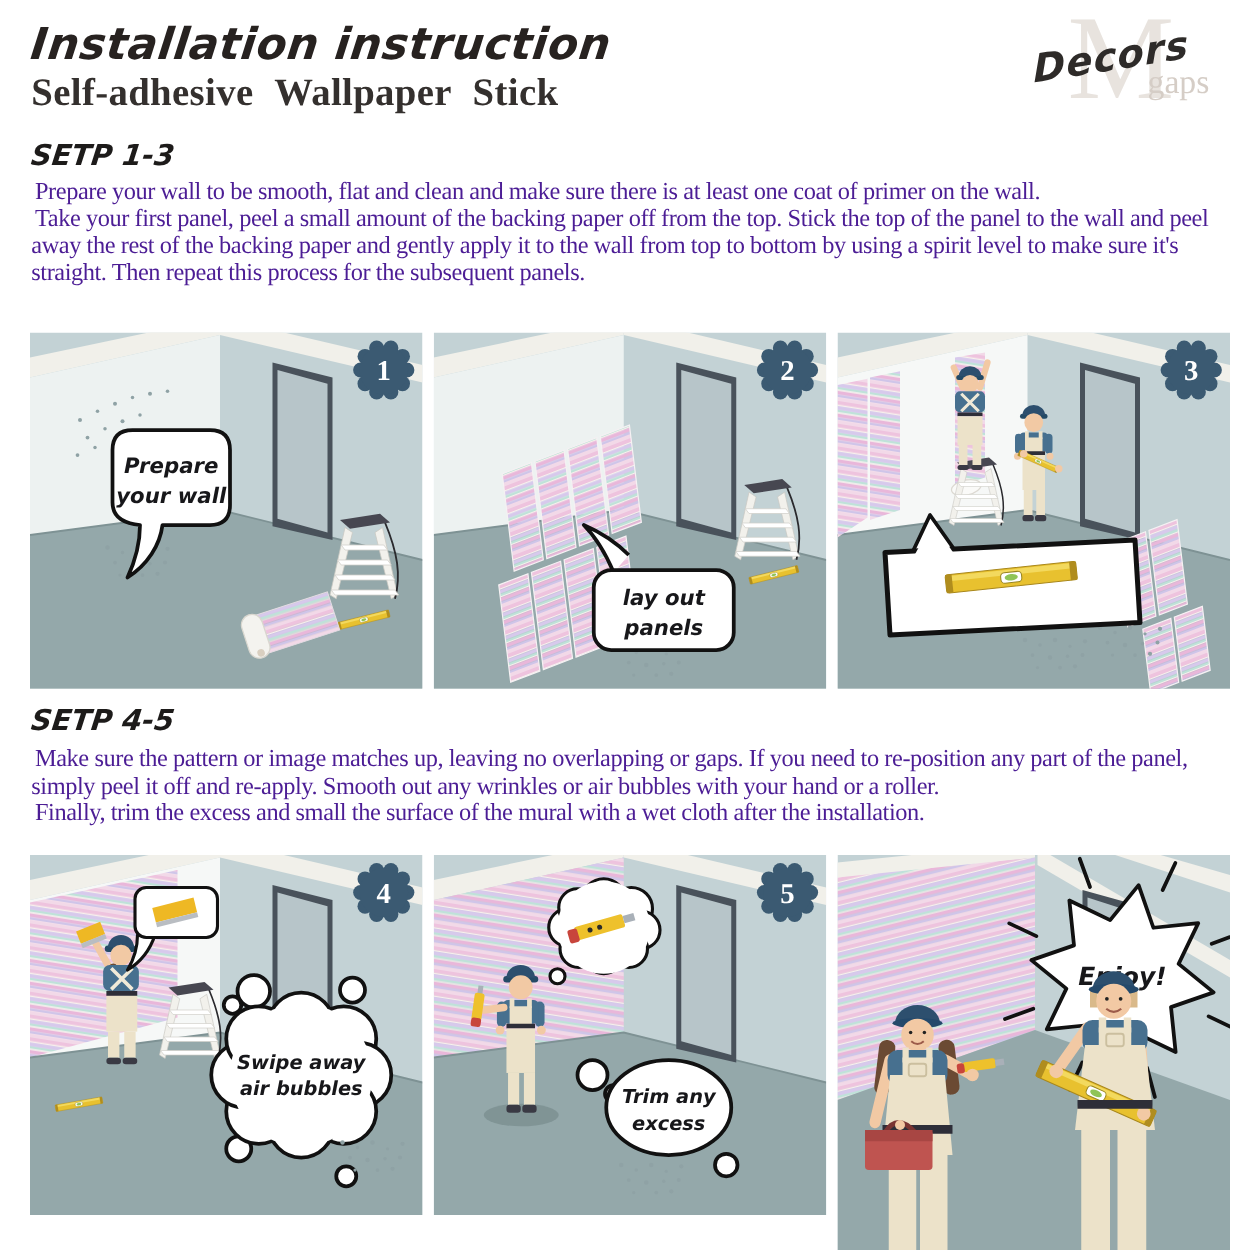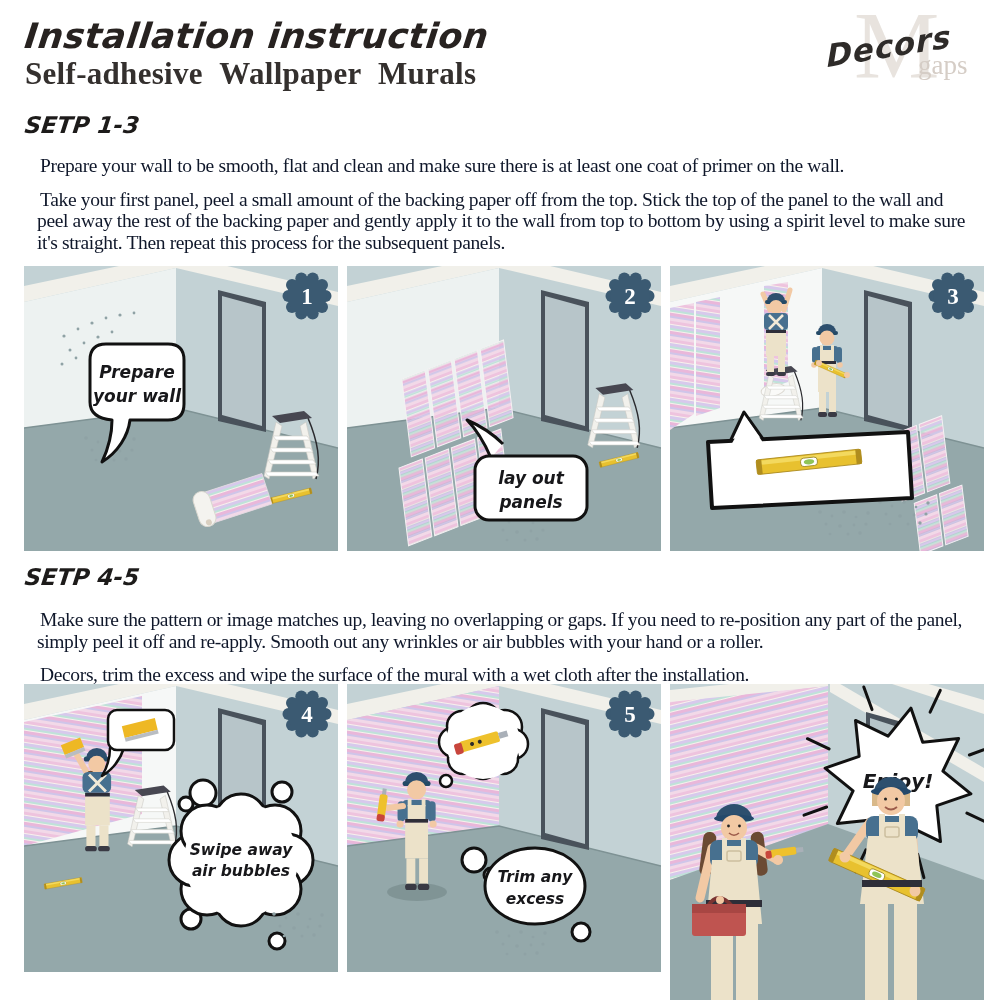--- a/index.html
+++ b/index.html
@@ -14,22 +14,22 @@
   .logo .script{position:absolute;left:0px;top:22px;font:italic 700 31px "DejaVu Sans",sans-serif;
                 color:#2e2b29;transform:rotate(-9deg) skewX(-8deg);letter-spacing:1px}
   .logo .rest{position:absolute;left:92px;top:44px;font:27px "Liberation Serif",serif;color:#d5cdc6}
   .step-heading{position:absolute;left:25px;font:italic 800 23px "DejaVu Sans",sans-serif;
                 color:#1d1b1a;transform:skewX(-7deg);transform-origin:left;white-space:nowrap}
   .heading-1{top:112px}
   .heading-2{top:564px}
   .body-block{position:absolute;left:25px;width:962px}
   .block-1{top:143px}
   .block-2{top:597px}
-  .body-block p{font:19.5px "Liberation Serif",serif;line-height:21.5px;color:#0f172a;
-                letter-spacing:-0.35px;margin:12px;text-indent:3px}
+  .body-block p{font:19.5px "Liberation Serif",serif;line-height:21.5px;color:#4c1d95;
+                letter-spacing:-0.35px;margin:0;text-indent:3px}
   .row{position:absolute;left:24px;display:flex;gap:9px}
   .row-1{top:266px;height:285px}
   .row-2{top:684px;height:288px}
   .panel{width:314px;height:100%;position:relative;overflow:visible}
   .panel svg{display:block;overflow:hidden}
   .panel.overflow svg{overflow:visible}
   
   .bub{font:italic 700 17px "DejaVu Sans",sans-serif;fill:#17171a;text-anchor:middle}
   .bub-sm{font:italic 700 15.5px "DejaVu Sans",sans-serif;fill:#17171a;text-anchor:middle}
   .bub-lg{font:italic 700 20px "DejaVu Sans",sans-serif;fill:#17171a;text-anchor:middle}
@@ -121,21 +121,21 @@
         <circle cx="34" cy="13" r="1.4"></circle>
         <circle cx="46" cy="12" r="1.6"></circle>
       <circle cx="10" cy="22" r="1.3"></circle>
         <circle cx="28" cy="22" r="1.5"></circle>
         <circle cx="40" cy="21" r="1.7"></circle>
     </g>
   </defs>
 </svg>
 
 <div class="title">Installation instruction</div>
-<div class="subtitle">Self-adhesive Wallpaper Murals</div>
+<div class="subtitle">Self-adhesive Wallpaper Stick</div>
 <div class="logo">
   <span class="big-m">M</span>
   <span class="script">Decors</span>
   <span class="rest">gaps</span>
 </div>
 
 <div class="step-heading heading-1">SETP 1-3</div>
 <div class="body-block block-1">
   <p>Prepare your wall to be smooth, flat and clean and make sure there is at least one coat of primer on the wall.</p>
   <p>Take your first panel, peel a small amount of the backing paper off from the top. Stick the top of the panel to the wall and peel away the rest of the backing paper and gently apply it to the wall from top to bottom by using a spirit level to make sure it's straight. Then repeat this process for the subsequent panels.</p>
@@ -331,21 +331,21 @@
         </g>
         <text y="8" class="badgeNum">3</text>
       </g>
     </svg>
   </div>
 </div>
 
 <div class="step-heading heading-2">SETP 4-5</div>
 <div class="body-block block-2">
   <p>Make sure the pattern or image matches up, leaving no overlapping or gaps. If you need to re-position any part of the panel, simply peel it off and re-apply. Smooth out any wrinkles or air bubbles with your hand or a roller.</p>
-  <p>Decors, trim the excess and wipe the surface of the mural with a wet cloth after the installation.</p>
+  <p>Finally, trim the excess and small the surface of the mural with a wet cloth after the installation.</p>
 </div>
 
 <div class="row row-2">
 
   <div class="panel">
     <svg viewBox="0 0 314 288" width="314" height="288">
       <rect class="bg" width="314" height="288"></rect>
       <polygon class="band" points="0,20 152,-12 152,2 0,36"></polygon>
       <polygon class="band" points="152,-12 314,26 314,40 152,2"></polygon>
       <polygon class="wallW" points="0,36 152,2 152,142 0,162"></polygon>

